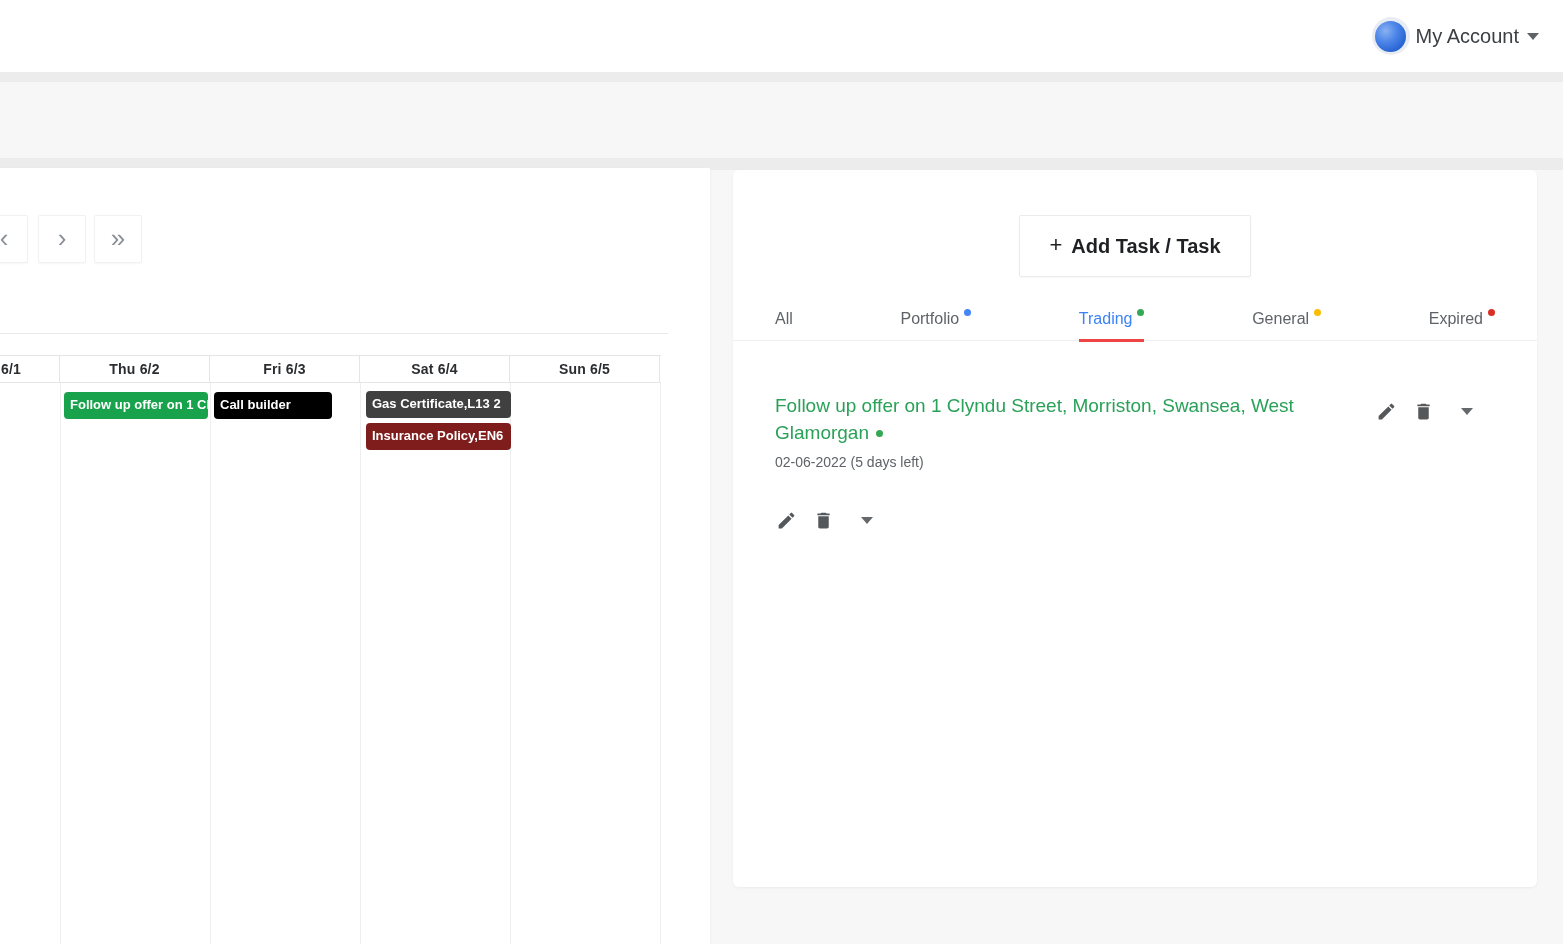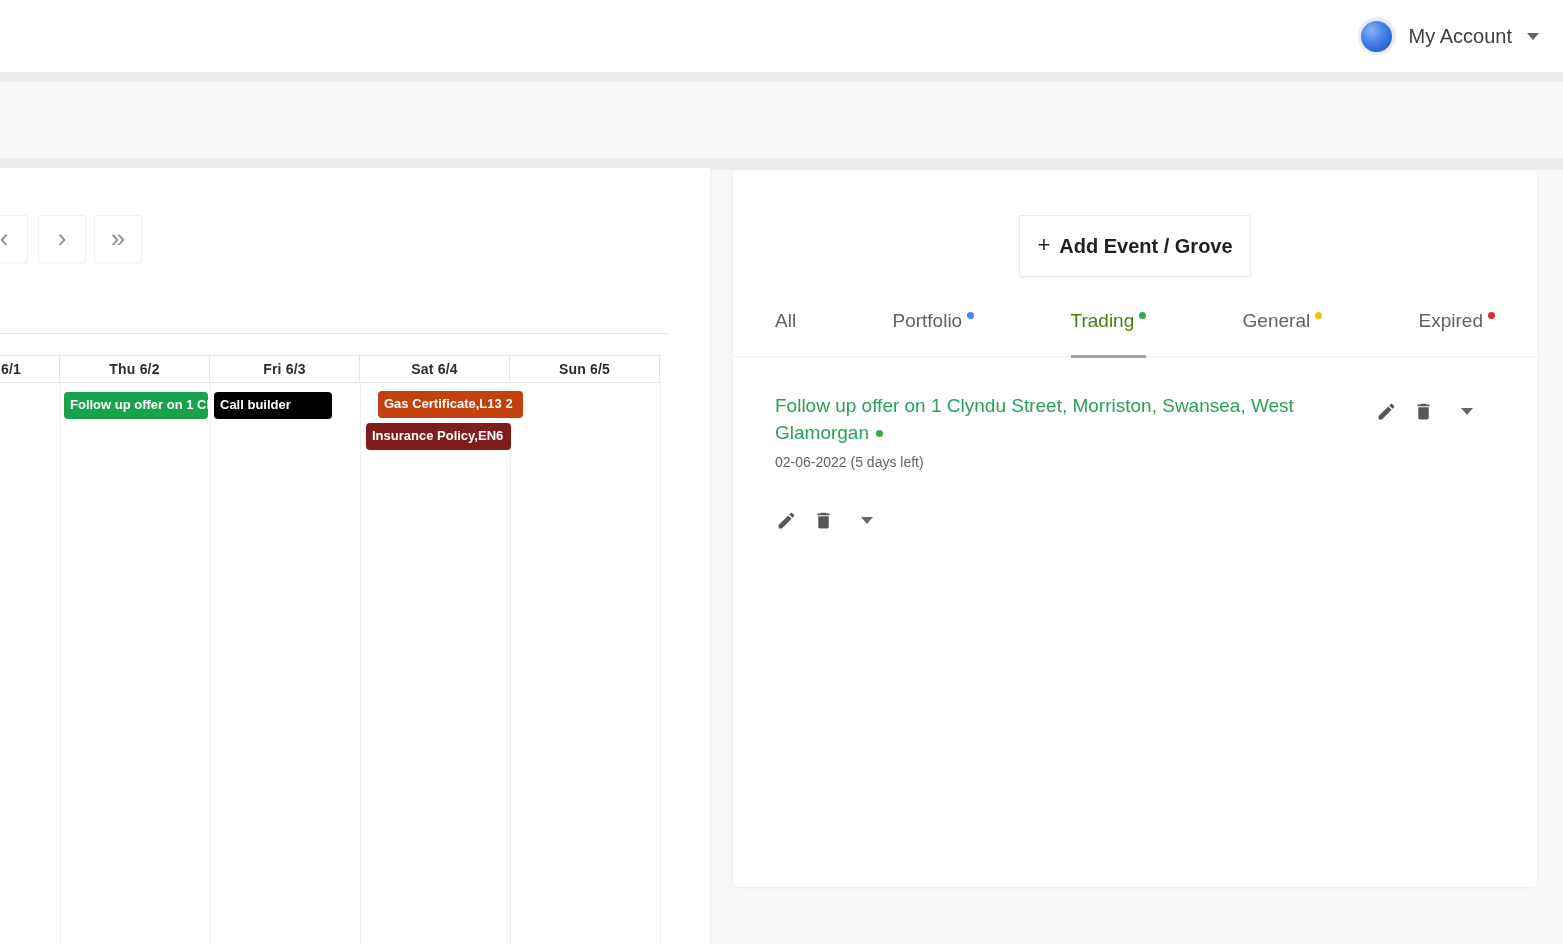--- a/index.html
+++ b/index.html
@@ -9,21 +9,21 @@
     background: #f7f7f7;
     font-family: "Liberation Sans", sans-serif;
     color: #202124;
   }
 
   
   .topbar { position:absolute; left:0; top:0; width:1563px; height:72px; background:#ffffff; z-index:5; }
   .band-a { position:absolute; left:0; top:72px; width:1563px; height:10px; background:#ececec; }
   .band-b { position:absolute; left:0; top:158px; width:1563px; height:12px; background:#ececec; }
 
-  .account { position:absolute; top:0; right:24px; height:72px; display:flex; align-items:center; gap:13px; cursor:pointer; }
+  .account { position:absolute; top:0; right:24px; height:72px; display:flex; align-items:center; gap:6px; cursor:pointer; }
   .avatar-ring { width:38px; height:38px; border-radius:50%; background:#e9edf3; display:flex; align-items:center; justify-content:center; }
   .avatar { width:31px; height:31px; border-radius:50%;
     background: radial-gradient(circle at 34% 32%, #8ab1f2 0%, #4d86e8 38%, #2a66d4 72%, #1b53bb 100%); }
   .account-name { font-size:20px; color:#3c4043; }
   .caret-down { width:0; height:0; border-left:6px solid transparent; border-right:6px solid transparent; border-top:7px solid #5f6368; margin-left:2px; }
 
   
   .cal-card { position:absolute; left:-90px; top:168px; width:800px; height:776px; background:#ffffff;
     box-shadow:0 1px 3px rgba(0,0,0,.06); }
   .nav-btn { position:absolute; top:47px; width:48px; height:48px; background:#fff;
@@ -41,36 +41,36 @@
     justify-content:center; font-size:14px; font-weight:700; color:#2b2e31; letter-spacing:.2px; }
   .day-header-cell.first { justify-content:flex-start; padding-left:57px; }
 
   .col-line { position:absolute; top:215px; bottom:0; width:1px; background:#eeeeee; }
   .cl-1 { left:150px; } .cl-2 { left:300px; } .cl-3 { left:450px; } .cl-4 { left:600px; } .cl-5 { left:750px; }
 
   .chip { position:absolute; height:27px; border-radius:4px; padding:0 6px; color:#fff;
     font-size:13px; font-weight:700; line-height:26px; white-space:nowrap; overflow:hidden; cursor:pointer; }
   .chip-green  { left:154px; top:224px; width:144px; background:#17a24b; }
   .chip-orange { left:304px; top:224px; width:118px; background:#000000; }
-  .chip-blue-1 { left:456px; top:223px; width:145px; background:#c2410c;margin-left:12px; }
+  .chip-blue-1 { left:456px; top:223px; width:145px; background:#404040; }
   .chip-blue-2 { left:456px; top:255px; width:145px; background:#7f1d1d; }
 
   
   .panel { position:absolute; left:733px; top:170px; width:804px; height:717px; background:#ffffff;
     border-radius:6px; box-shadow:0 1px 3px rgba(0,0,0,.05); }
   .add-btn { position:absolute; top:45px; left:50%; transform:translateX(-50%);
     width:232px; height:62px; background:#fff; border:1px solid #ebebeb; border-radius:2px;
     box-shadow:0 1px 2px rgba(0,0,0,.03); display:flex; align-items:center; justify-content:center;
     gap:9px; font-size:20px; font-weight:700; color:#1f2023; cursor:pointer; }
   .add-btn .plus { font-size:22px; font-weight:400; position:relative; top:-1px; }
 
   .tabs { position:absolute; top:140px; left:0; width:100%; padding:0 42px; display:flex;
     justify-content:space-between; align-items:flex-start; border-bottom:1px solid #f0f0f0; }
-  .tab { position:relative; font-size:19px; color:#5f6368; padding-bottom:23px; cursor:pointer; white-space:nowrap; }
-  .tab.active { color:#4d7c0f; border-bottom:3px solid #a3a3a3; margin-bottom:-2px; }
+  .tab { position:relative; font-size:16px; color:#5f6368; padding-bottom:11px; cursor:pointer; white-space:nowrap; }
+  .tab.active { color:#3b82f6; border-bottom:3px solid #ef4444; margin-bottom:-2px; }
   .tab-dot { display:inline-block; width:7px; height:7px; border-radius:50%; margin-left:5px; position:relative; top:-8px; }
   .dot-blue { background:#4285f4; } .dot-green { background:#34a853; }
   .dot-yellow { background:#fbbc04; } .dot-red { background:#d93025; }
 
   .tasks { position:absolute; top:222px; left:42px; right:40px; }
   .task { display:flex; align-items:flex-start; margin-bottom:31px; }
   .task-main { flex:1; padding-right:18px; max-width:600px; }
   .task-title { font-size:19px; line-height:27px; color:#2aa158; cursor:pointer; }
   .title-dot { display:inline-block; width:7px; height:7px; border-radius:50%; background:#34a853; margin-left:7px; position:relative; top:-2px; }
   .task-date { margin-top:8px; font-size:14px; color:#5f6368; }
@@ -118,21 +118,21 @@
 
   <div class="chip chip-green">Follow up offer on 1 Clyndu Street, Morriston, Swansea, West Glamorgan</div>
   <div class="chip chip-orange">Call builder</div>
   <div class="chip chip-blue-1">Gas Certificate,L13 2</div>
   <div class="chip chip-blue-2">Insurance Policy,EN6</div>
 </div>
 
 <div class="panel">
   <div class="add-btn">
     <span class="plus">+</span>
-    <span>Add Event / Grove</span>
+    <span>Add Task / Task</span>
   </div>
 
   <div class="tabs">
     <div class="tab">
       <span>All</span>
     </div>
     <div class="tab">
       <span>Portfolio</span><span class="tab-dot dot-blue"></span>
     </div>
     <div class="tab active">

